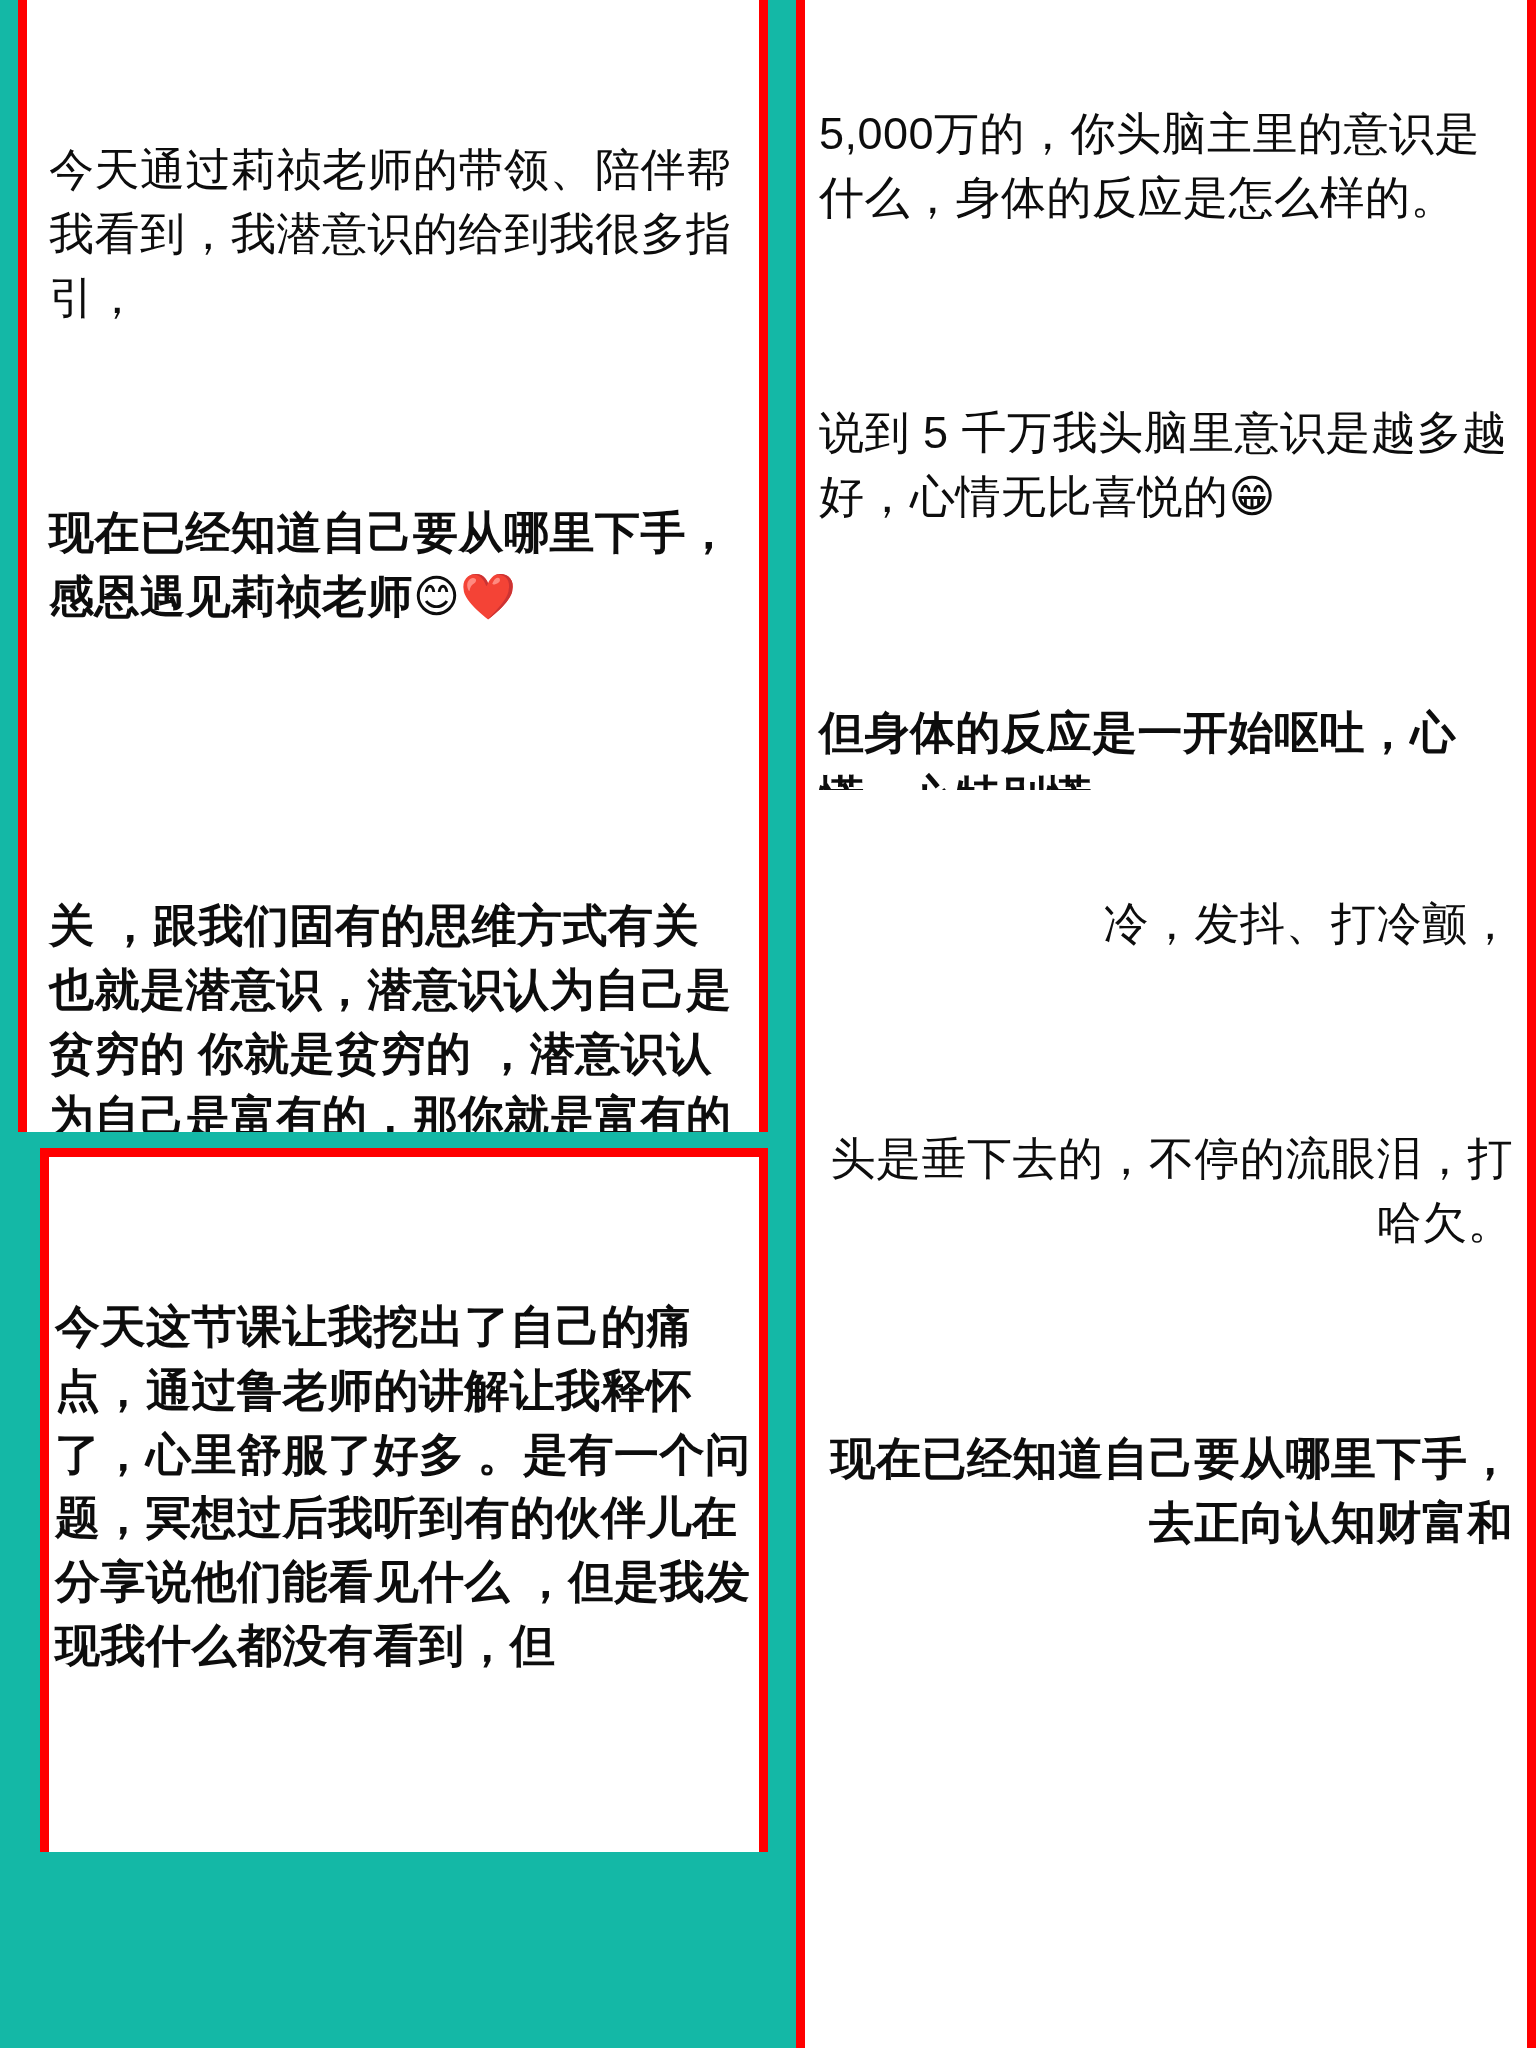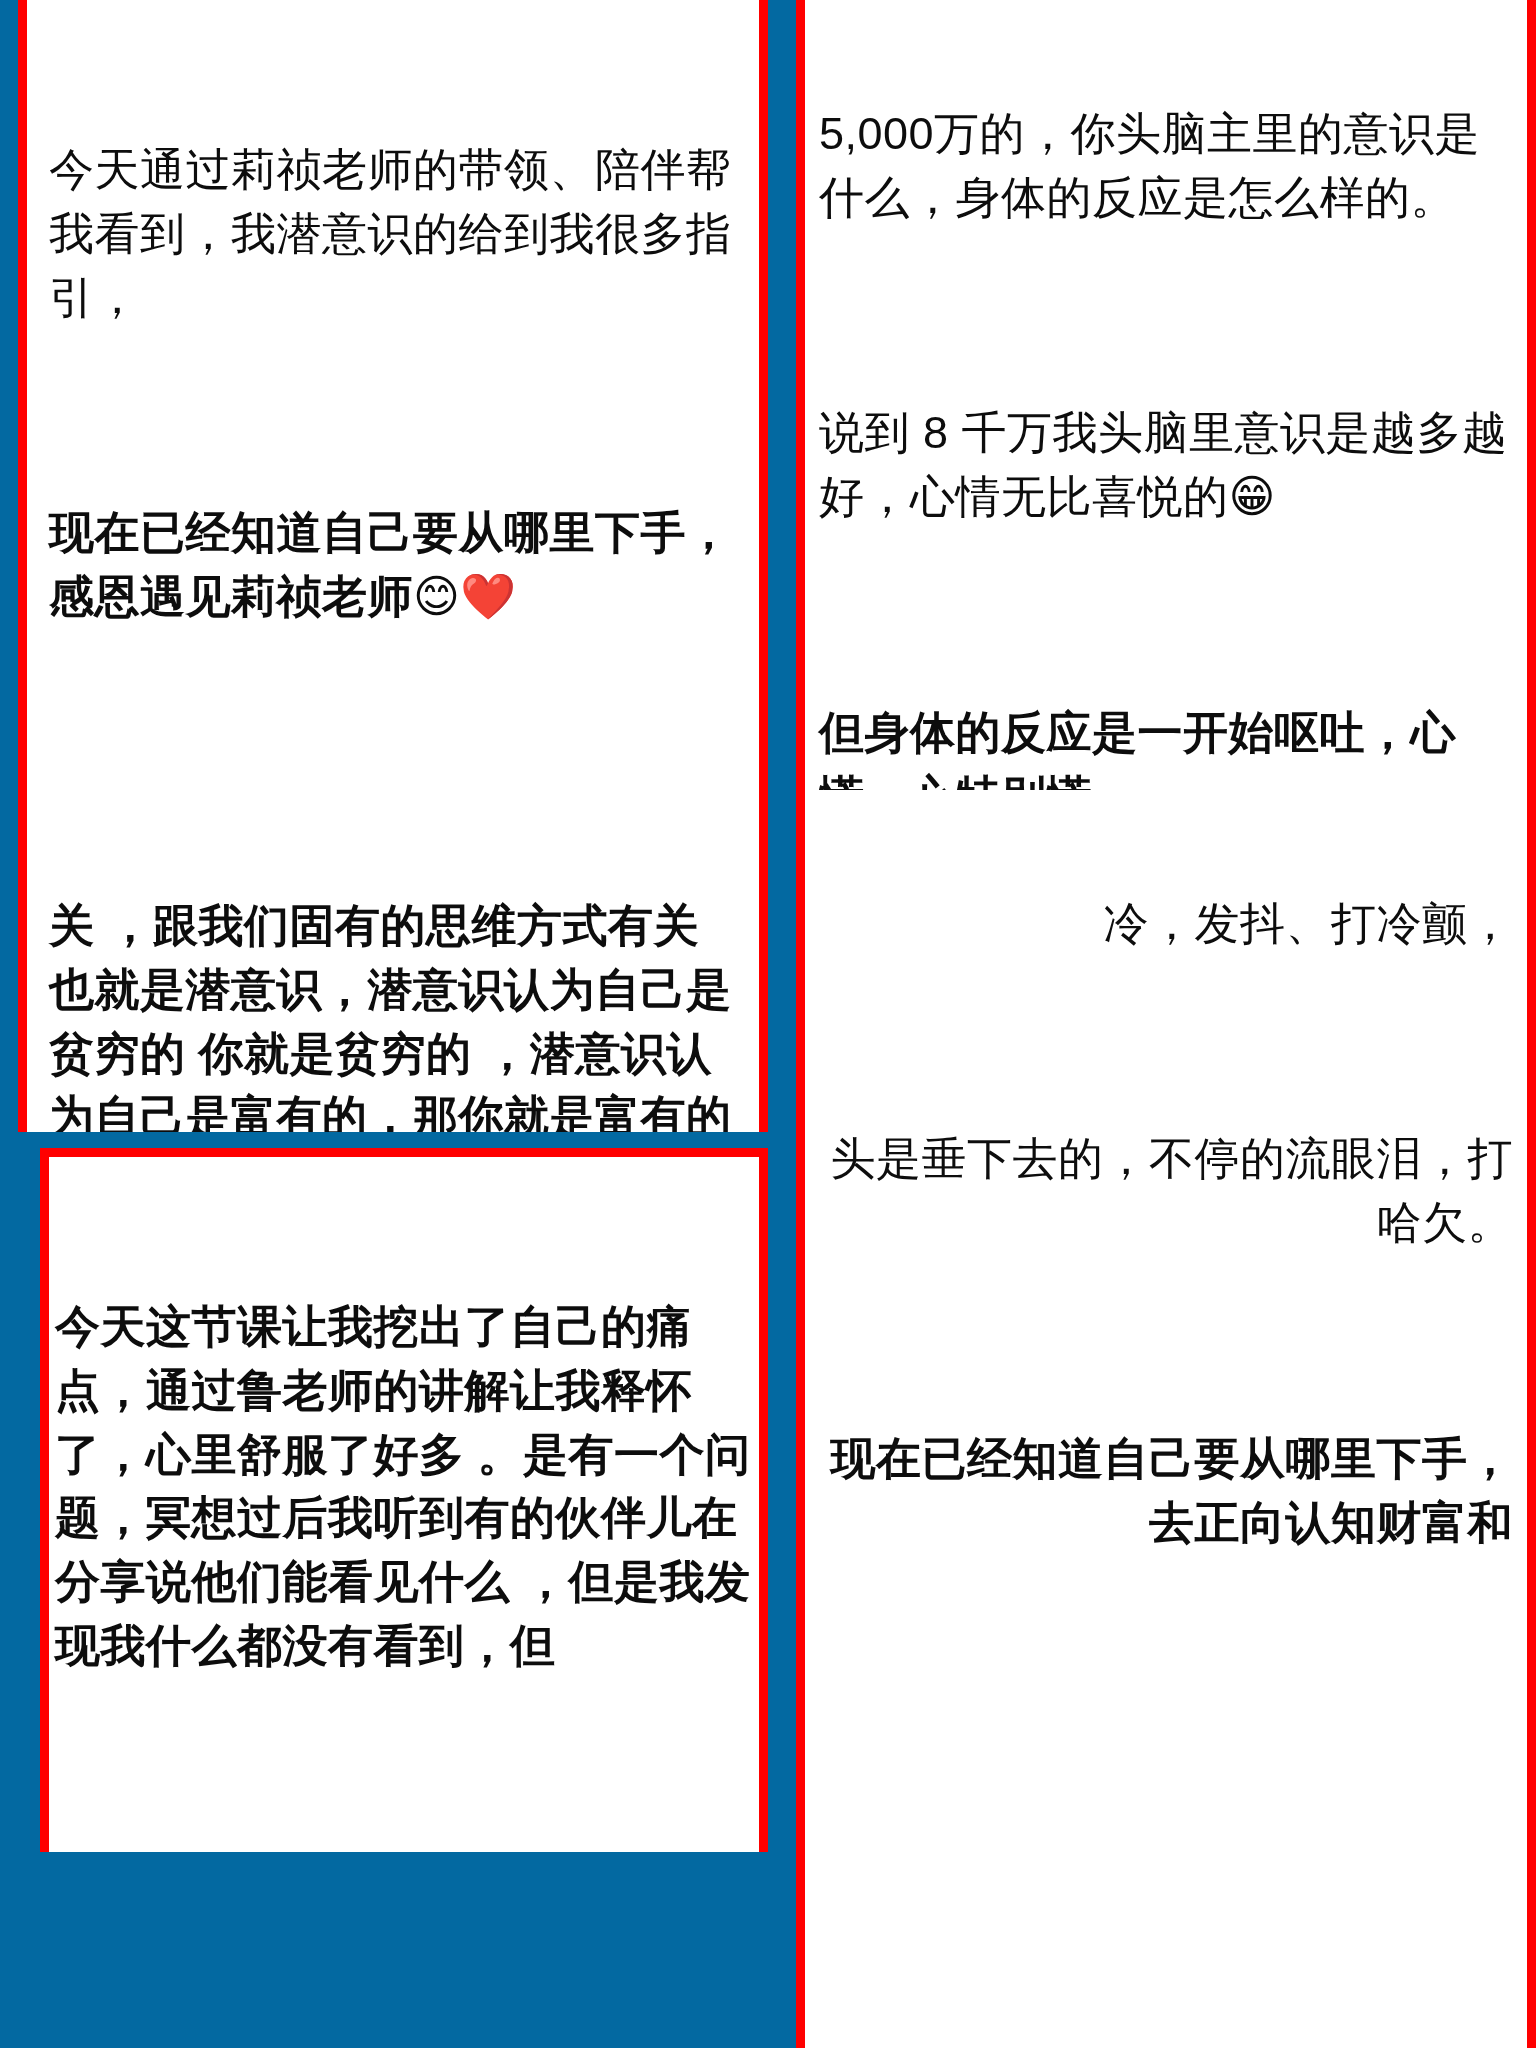--- a/index.html
+++ b/index.html
@@ -10,21 +10,21 @@
   body {
     width: 1536px;
     height: 2048px;
     font-family: "Liberation Sans", "DejaVu Sans", sans-serif;
     overflow: hidden;
   }
   .page {
     position: relative;
     width: 1536px;
     height: 2048px;
-    background: #0369a1;
+    background: #14b8a6;
   }
   .col {
     position: absolute;
     top: 0;
     width: 768px;
     height: 2048px;
     overflow: hidden;
   }
   .col-left { left: 0; }
   .col-right { left: 768px; }
@@ -100,21 +100,21 @@
       </div>
     </div>
 
   </div>
 
   <div class="col col-right">
 
     <div class="shot redbox-sides" style="left:28px; top:-34px; width:740px; height:828px;">
       <div class="txt pad-r" style="padding-top:8px;">
         <p class="para">5,000万的，你头脑主里的意识是什么，身体的反应是怎么样的。</p>
-        <p class="para">说到 8 千万我头脑里意识是越多越好，心情无比喜悦的😁</p>
+        <p class="para">说到 5 千万我头脑里意识是越多越好，心情无比喜悦的😁</p>
         <p class="para">但身体的反应是一开始呕吐，心慌，心特别慌，</p>
         
       </div>
     </div>
 
     <div class="shot redbox-sides" style="left:28px; top:790px; width:740px; height:1258px;text-align:right;">
       <div class="txt pad-r clip-top">
         <p class="para">冷，发抖、打冷颤，</p>
         <p class="para">头是垂下去的，不停的流眼泪，打哈欠。</p>
         <p class="para">现在已经知道自己要从哪里下手，去正向认知财富和</p>

